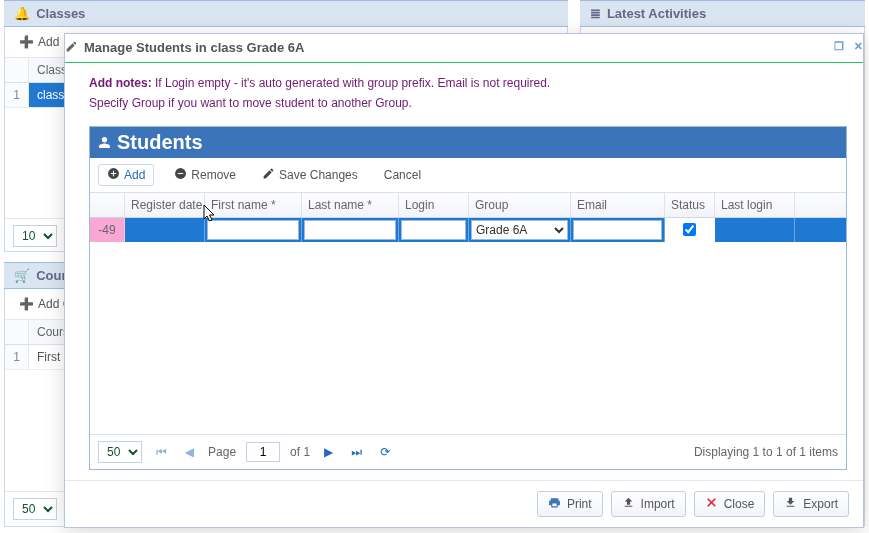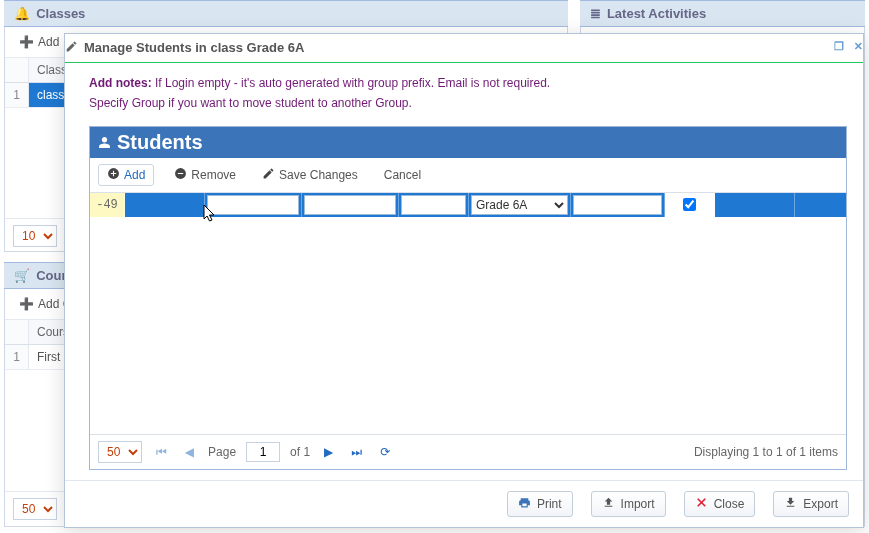--- a/index.html
+++ b/index.html
@@ -8,49 +8,49 @@
   .classes-panel { position: absolute; left: 4px; top: 0; width: 564px; }
   .latest-panel { position: absolute; left: 580px; top: 0; width: 285px; }
   .panel-body { border: 1px solid #cfd9e6; border-top: none; background: #fff; }
   .toolbar { padding: 6px 8px; display: flex; gap: 6px; align-items: center; border-bottom: 1px solid #e4e9f0; }
   .tbtn { display: inline-flex; align-items: center; gap: 4px; padding: 2px 6px; color: #555; cursor: pointer; font-size: 12px; }
   .grid-head { display: flex; background: #f6f8fb; border-bottom: 1px solid #d9e0ea; font-size: 12px; color: #666; }
   .grid-head > div, .grid-row > div { padding: 5px 8px; border-right: 1px solid #e4e8ef; }
   .grid-row { display: flex; border-bottom: 1px solid #e9edf3; font-size: 12px; }
   .rownum { width: 24px; text-align: center; background: #fafbfd; color: #888; }
   .cell-grow { flex: 1; }
-  .pager-select { border: 1px solid #c6d1e2; background: #fff; padding: 2px 4px; font-size: 12px; color: #c2410c; }
+  .pager-select { border: 1px solid #c6d1e2; background: #fff; padding: 2px 4px; font-size: 12px; color: #14532d; }
 
   
   .courses-panel { position: absolute; left: 4px; top: 262px; width: 564px; }
 
   
   .modal-mask { position: absolute; left: 64px; top: 33px; width: 800px; height: 495px; background: #fff; border: 1px solid #b5c4da; box-shadow: 0 4px 20px rgba(0,0,0,.15); display: flex; flex-direction: column; }
   .modal-title { display: flex; gap: 6px; padding: 6px 0; font-weight: bold; color: #555; border-bottom: 1px solid #22c55e; }
   .modal-title .win-icons { margin-left: auto; display: flex; gap: 10px; color: #6b9ed4; font-size: 11px; cursor: pointer; }
   .modal-content { padding: 10px 16px 10px 24px; flex: 1; display: flex; flex-direction: column; overflow: hidden; }
   .notes { font-size: 12px; line-height: 1.7; color: #701a75; margin-bottom: 12px; }
   .students-panel { border: 1px solid #9fb8d9; display: flex; flex-direction: column; flex: 1; min-height: 0; }
   .students-header { background: #3b74b9; color: #fff; font-weight: bold; padding: 4px 8px; display: flex; align-items: center; gap: 6px; font-size: 20px; }
   .students-toolbar { padding: 6px 8px; display: flex; gap: 14px; align-items: center; border-bottom: 1px solid #d9e0ea; font-size: 12px; }
   .students-toolbar .tbtn.add { color: #226bc0; }
   .st-grid-head { display: flex; background: linear-gradient(#fdfdfe,#f1f4f9); border-bottom: 1px solid #cdd6e3; font-size: 12px; color: #666; }
   .st-grid-head > div { padding: 5px 6px; border-right: 1px solid #dde3ec; overflow: hidden; white-space: nowrap; }
   .st-row { display: flex; background: #1f78d1; color: #fff; font-size: 12px; align-items: stretch; height: 24px;}
   .st-row > div { border-right: 1px solid rgba(255,255,255,.35); display:flex; align-items:center; padding: 0 2px; }
   .st-row input[type=text] { width: 100%; height: 20px; border: 1px solid #9db9d8; background: #fff; font-size: 12px; padding: 0 4px; color:#333;}
   .st-row select { width: 100%; height: 20px; border: 1px solid #9db9d8; background: #fff; font-size: 12px; color:#333; }
-  .st-row .id-cell { background:#fef9c3; color:#666; justify-content:center;font-family:Liberation Mono, monospace; }
+  .st-row .id-cell { background:#f9a8d4; color:#666; justify-content:center; }
   .st-body-fill { flex:1; background:#fff; }
   .pager { display:flex; align-items:center; gap:10px; padding:6px 8px; border-top:1px solid #d9e0ea; font-size:12px; color:#666; }
   .pager .nav { color:#8fb4dd; cursor:pointer; padding:0 4px; }
   .pager .nav.active { color:#226bc0; }
   .pager input { width:34px; height:20px; border:1px solid #c6d1e2; text-align:center; font-size:12px; }
   .pager .disp { margin-left:auto; }
-  .modal-footer { display:flex; justify-content:flex-end; gap:18px; padding:10px 14px; border-top:1px solid #e2e7ef; }
+  .modal-footer { display:flex; justify-content:flex-end; gap:8px; padding:10px 14px; border-top:1px solid #e2e7ef; }
   .fbtn { display:inline-flex; align-items:center; gap:6px; border:1px solid #c2ceda; background:linear-gradient(#fff,#f1f4f8); padding:4px 10px; font-size:12px; color:#555; border-radius:3px; cursor:pointer; }
   .fbtn .icn { font-size:13px; }
   .icn.red { color:#d23; }
   .icn.blue { color:#3b74b9; }
   .icn.dark { color:#555; }
   svg.ic { width:13px; height:13px; }
   .cursor { position:absolute; left:135px; top:170px; font-size:16px; pointer-events:none; }
   
   .c-id{width:35px;} .c-reg{width:80px;} .c-fn{width:97px;} .c-ln{width:97px;} .c-login{width:70px;} .c-group{width:102px;} .c-email{width:94px;} .c-status{width:50px;} .c-last{width:80px; border-right:none;}
 </style>
@@ -177,20 +177,31 @@
                 <path fill="#444" d="M3 17.25V21h3.75L17.8 9.94l-3.75-3.75L3 17.25zM20.7 7.04a1 1 0 0 0 0-1.41l-2.34-2.34a1 1 0 0 0-1.41 0l-1.83 1.83 3.75 3.75 1.83-1.83z"></path>
               </svg>
           </span>
           <span>Save Changes</span>
         </span>
         <span class="tbtn">
           <span>Cancel</span>
         </span>
       </div>
 
+      <div class="st-grid-head">
+        <div class="c-id"></div>
+        <div class="c-reg">Register date</div>
+        <div class="c-fn">First name *</div>
+        <div class="c-ln">Last name *</div>
+        <div class="c-login">Login</div>
+        <div class="c-group">Group</div>
+        <div class="c-email">Email</div>
+        <div class="c-status">Status</div>
+        <div class="c-last">Last login</div>
+      </div>
 
       <div class="st-row">
         <div class="c-id id-cell">-49</div>
         <div class="c-reg"></div>
         <div class="c-fn">
             <input type="text" style="">
           </div>
         <div class="c-ln">
             <input type="text" style="">
           </div>

